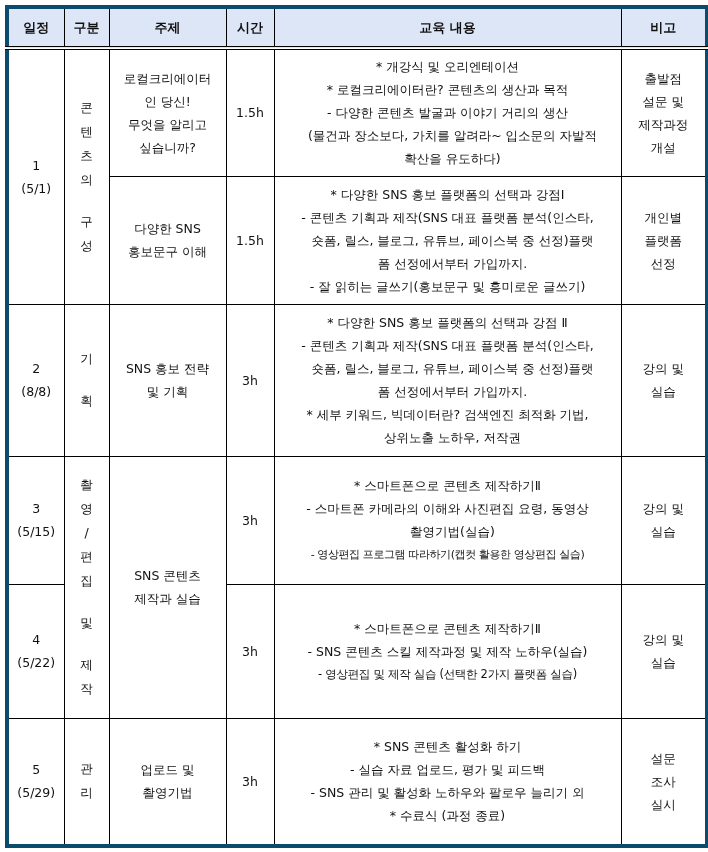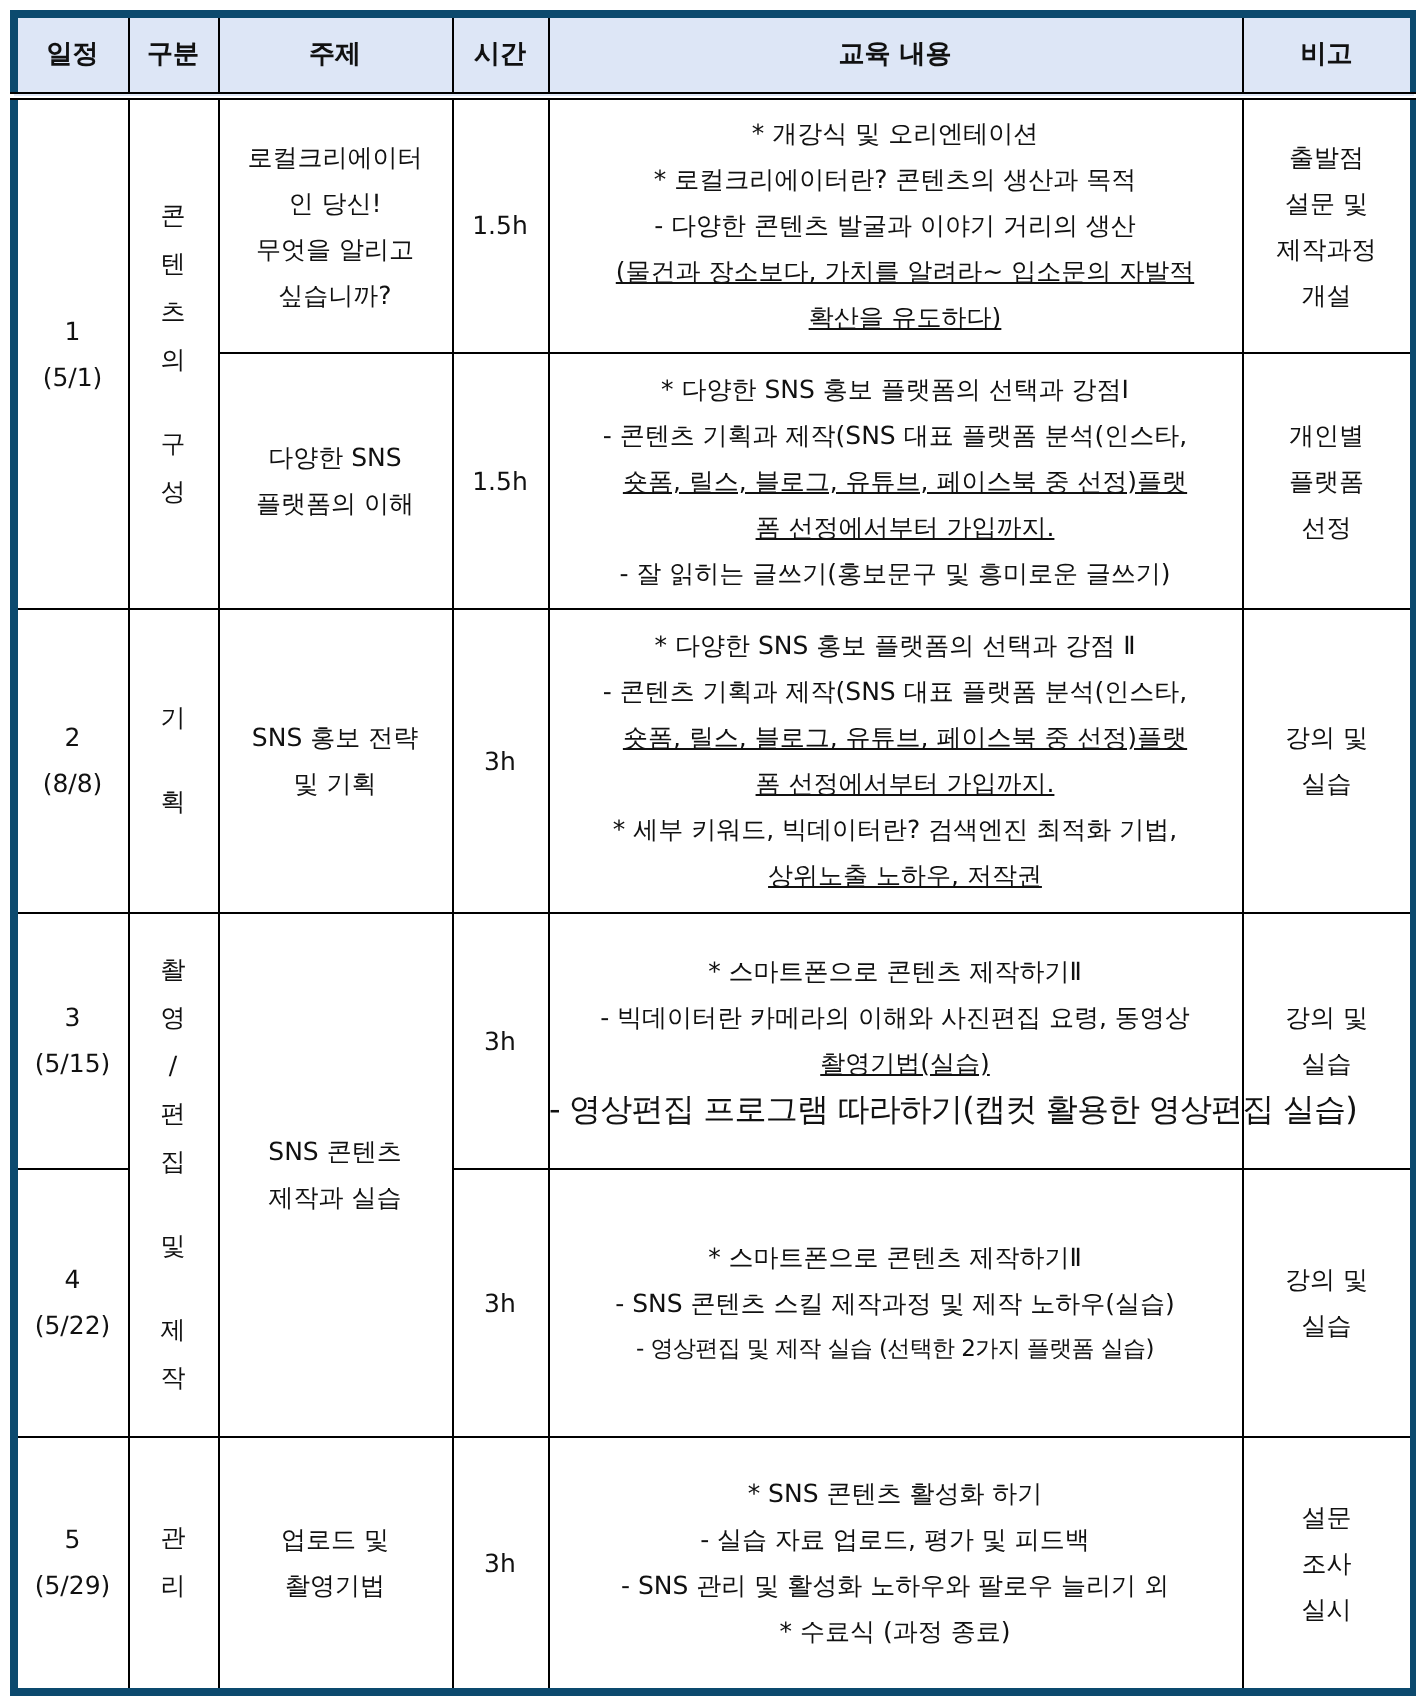--- a/index.html
+++ b/index.html
@@ -16,21 +16,21 @@
     text-align:center; vertical-align:middle;
     padding:0; line-height:23px;
   }
   table.schedule thead th {
     background:#dde6f6; font-weight:bold; font-size:13px; height:37px;
     border-bottom:4px double #000;
   }
   td.content { text-align:left; padding:0 6px 0 8px; line-height:22.5px; }
   .vert span { display:block; line-height:24px; }
   .line { display:block; white-space:nowrap; }
-  .indent { padding-left:10px;text-decoration:underline; }
+  .indent { padding-left:10px; }
   .gap { display:block; height:18px; }
 </style>
 </head>
 <body>
 
 <table class="schedule">
   <colgroup>
     <col style="width:57px">
       <col style="width:45px">
       <col style="width:117px">
@@ -82,21 +82,21 @@
         <span class="line">출발점</span>
         <span class="line">설문 및</span>
         <span class="line">제작과정</span>
         <span class="line">개설</span>
       </td>
     </tr>
 
     <tr style="height:128px">
       <td>
         <span class="line">다양한 SNS</span>
-        <span class="line">플랫폼의 이해</span>
+        <span class="line">홍보문구 이해</span>
       </td>
       <td>1.5h</td>
       <td class="content">
         <span class="line">* 다양한 SNS 홍보 플랫폼의 선택과 강점Ⅰ</span>
         <span class="line">- 콘텐츠 기획과 제작(SNS 대표 플랫폼 분석(인스타,</span>
         <span class="line indent">  숏폼, 릴스, 블로그, 유튜브, 페이스북 중 선정)플랫</span>
         <span class="line indent">  폼 선정에서부터 가입까지.</span>
         <span class="line">- 잘 읽히는 글쓰기(홍보문구 및 흥미로운 글쓰기)</span>
       </td>
       <td>
@@ -152,23 +152,23 @@
         <span>제</span>
         <span>작</span>
       </td>
       <td rowspan="2">
         <span class="line">SNS 콘텐츠</span>
         <span class="line">제작과 실습</span>
       </td>
       <td>3h</td>
       <td class="content">
         <span class="line">* 스마트폰으로 콘텐츠 제작하기Ⅱ</span>
-        <span class="line">- 빅데이터란 카메라의 이해와 사진편집 요령, 동영상</span>
+        <span class="line">- 스마트폰 카메라의 이해와 사진편집 요령, 동영상</span>
         <span class="line indent">  촬영기법(실습)</span>
-        <span class="line" style="font-size:16px;letter-spacing:-0.4px">- 영상편집 프로그램 따라하기(캡컷 활용한 영상편집 실습)</span>
+        <span class="line" style="font-size:11px;letter-spacing:-0.4px">- 영상편집 프로그램 따라하기(캡컷 활용한 영상편집 실습)</span>
       </td>
       <td>
         <span class="line">강의 및</span>
         <span class="line">실습</span>
       </td>
     </tr>
 
     <tr style="height:134px">
       <td>
         <span class="line">4</span>

